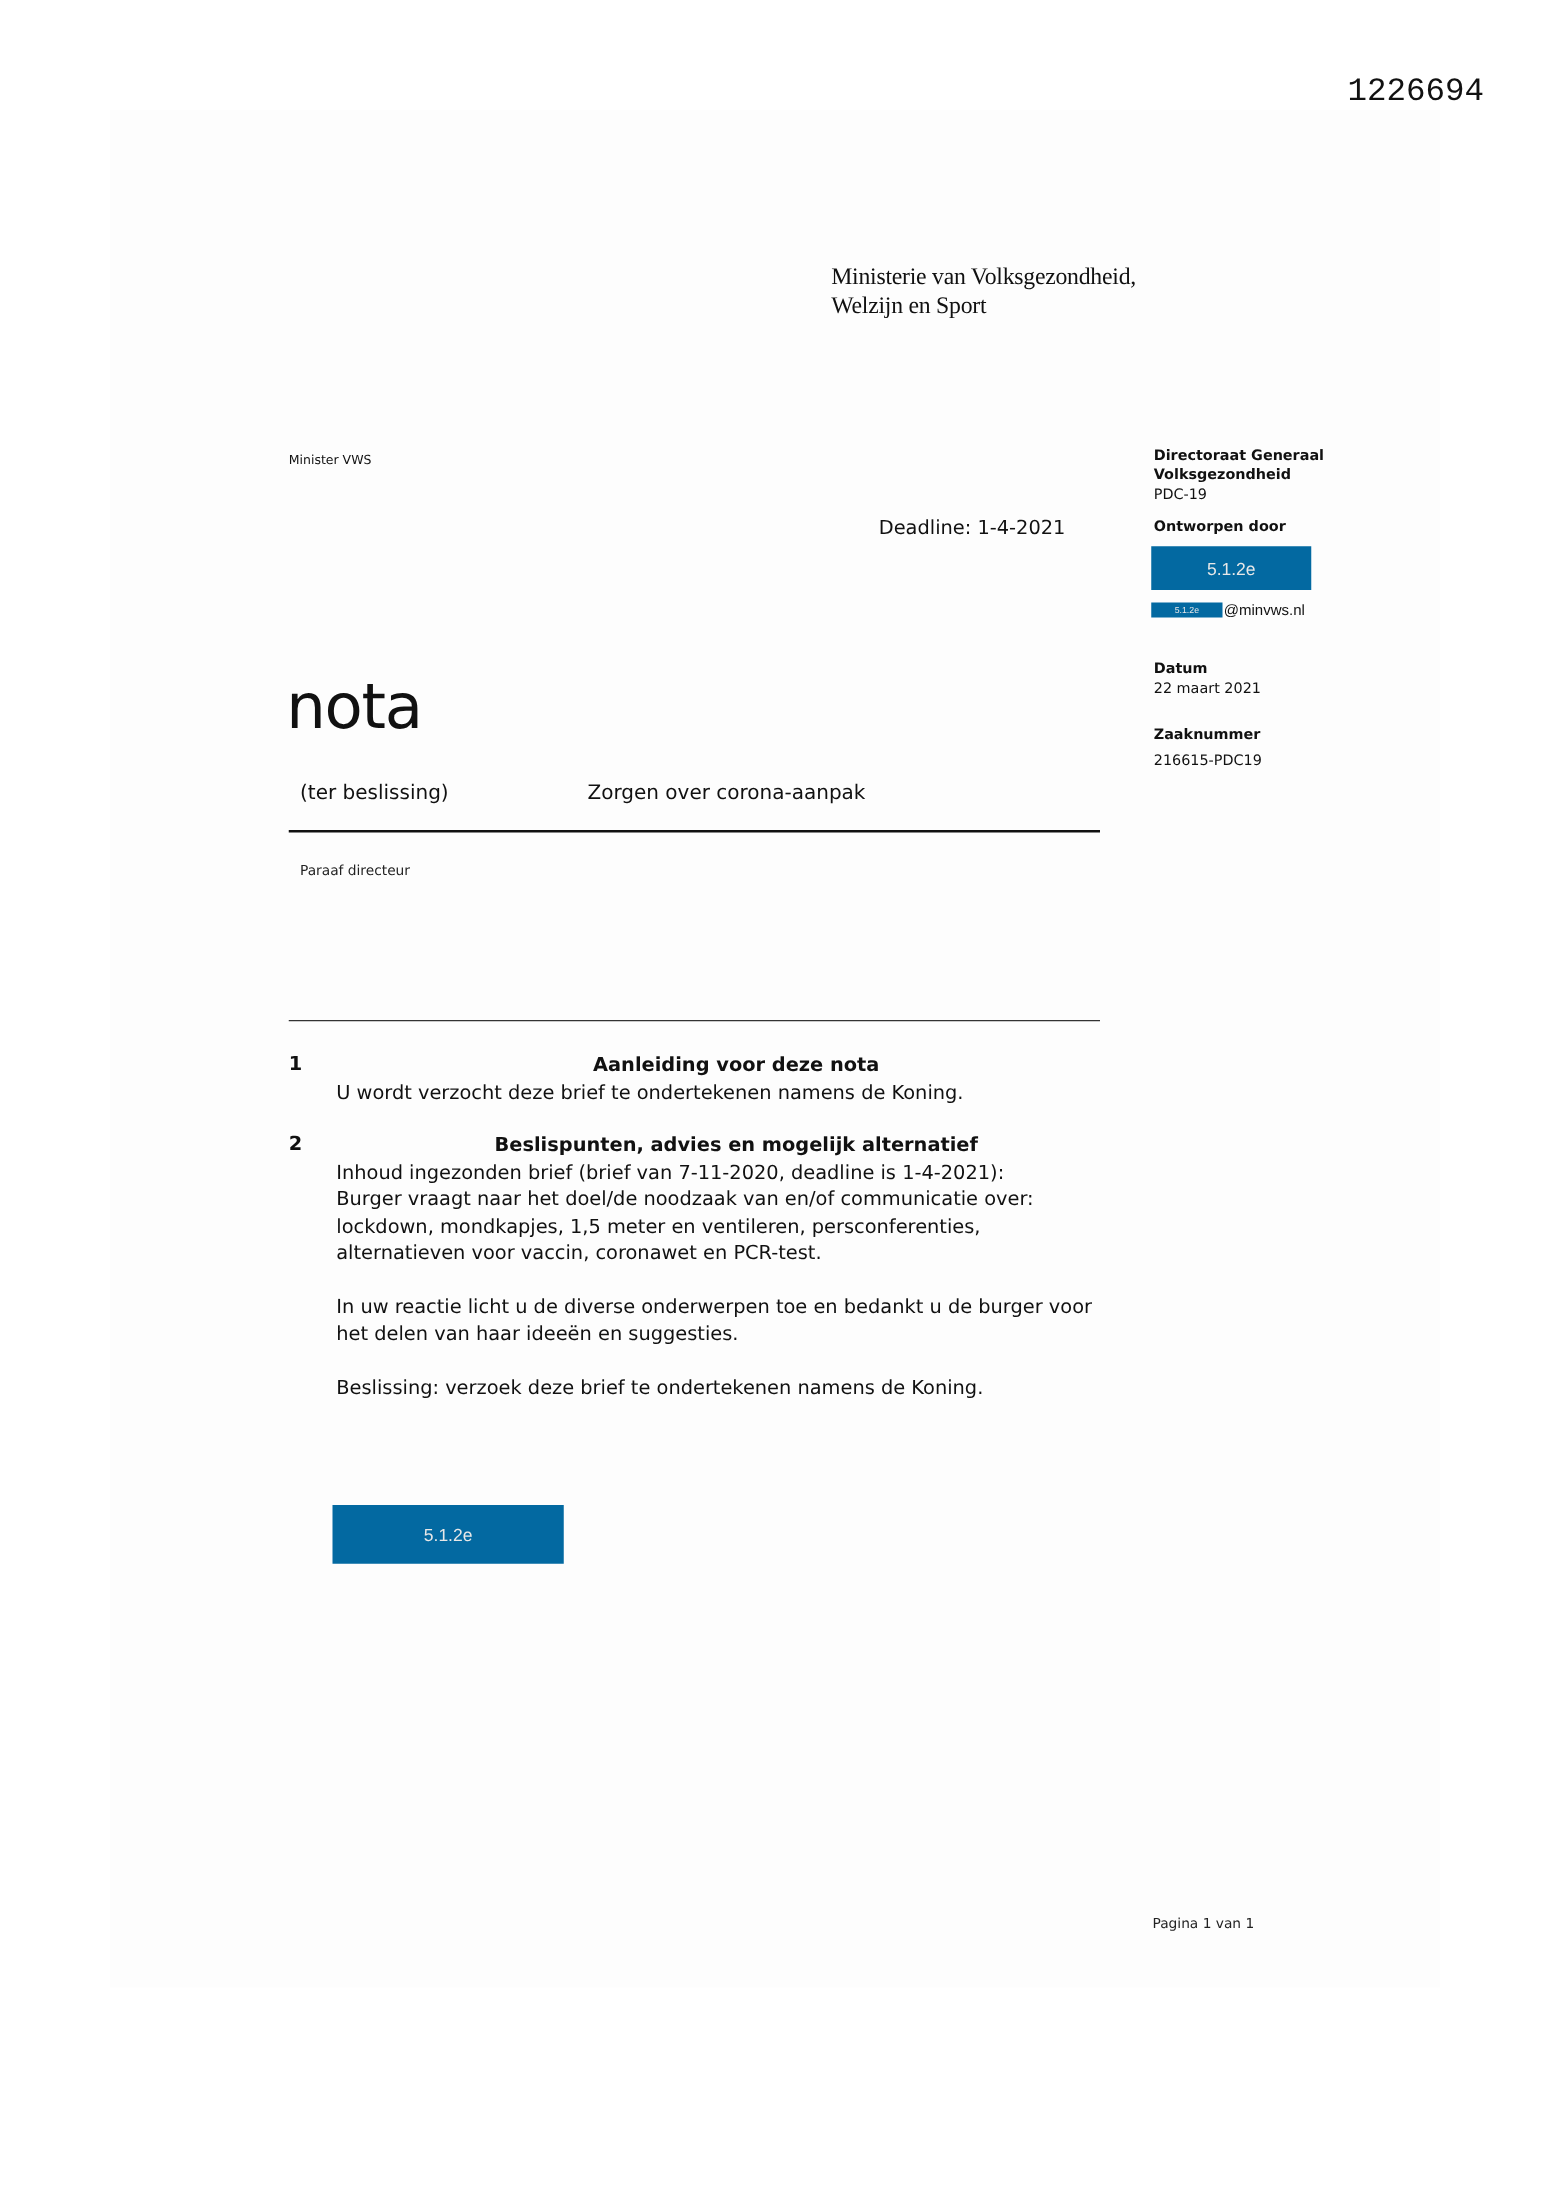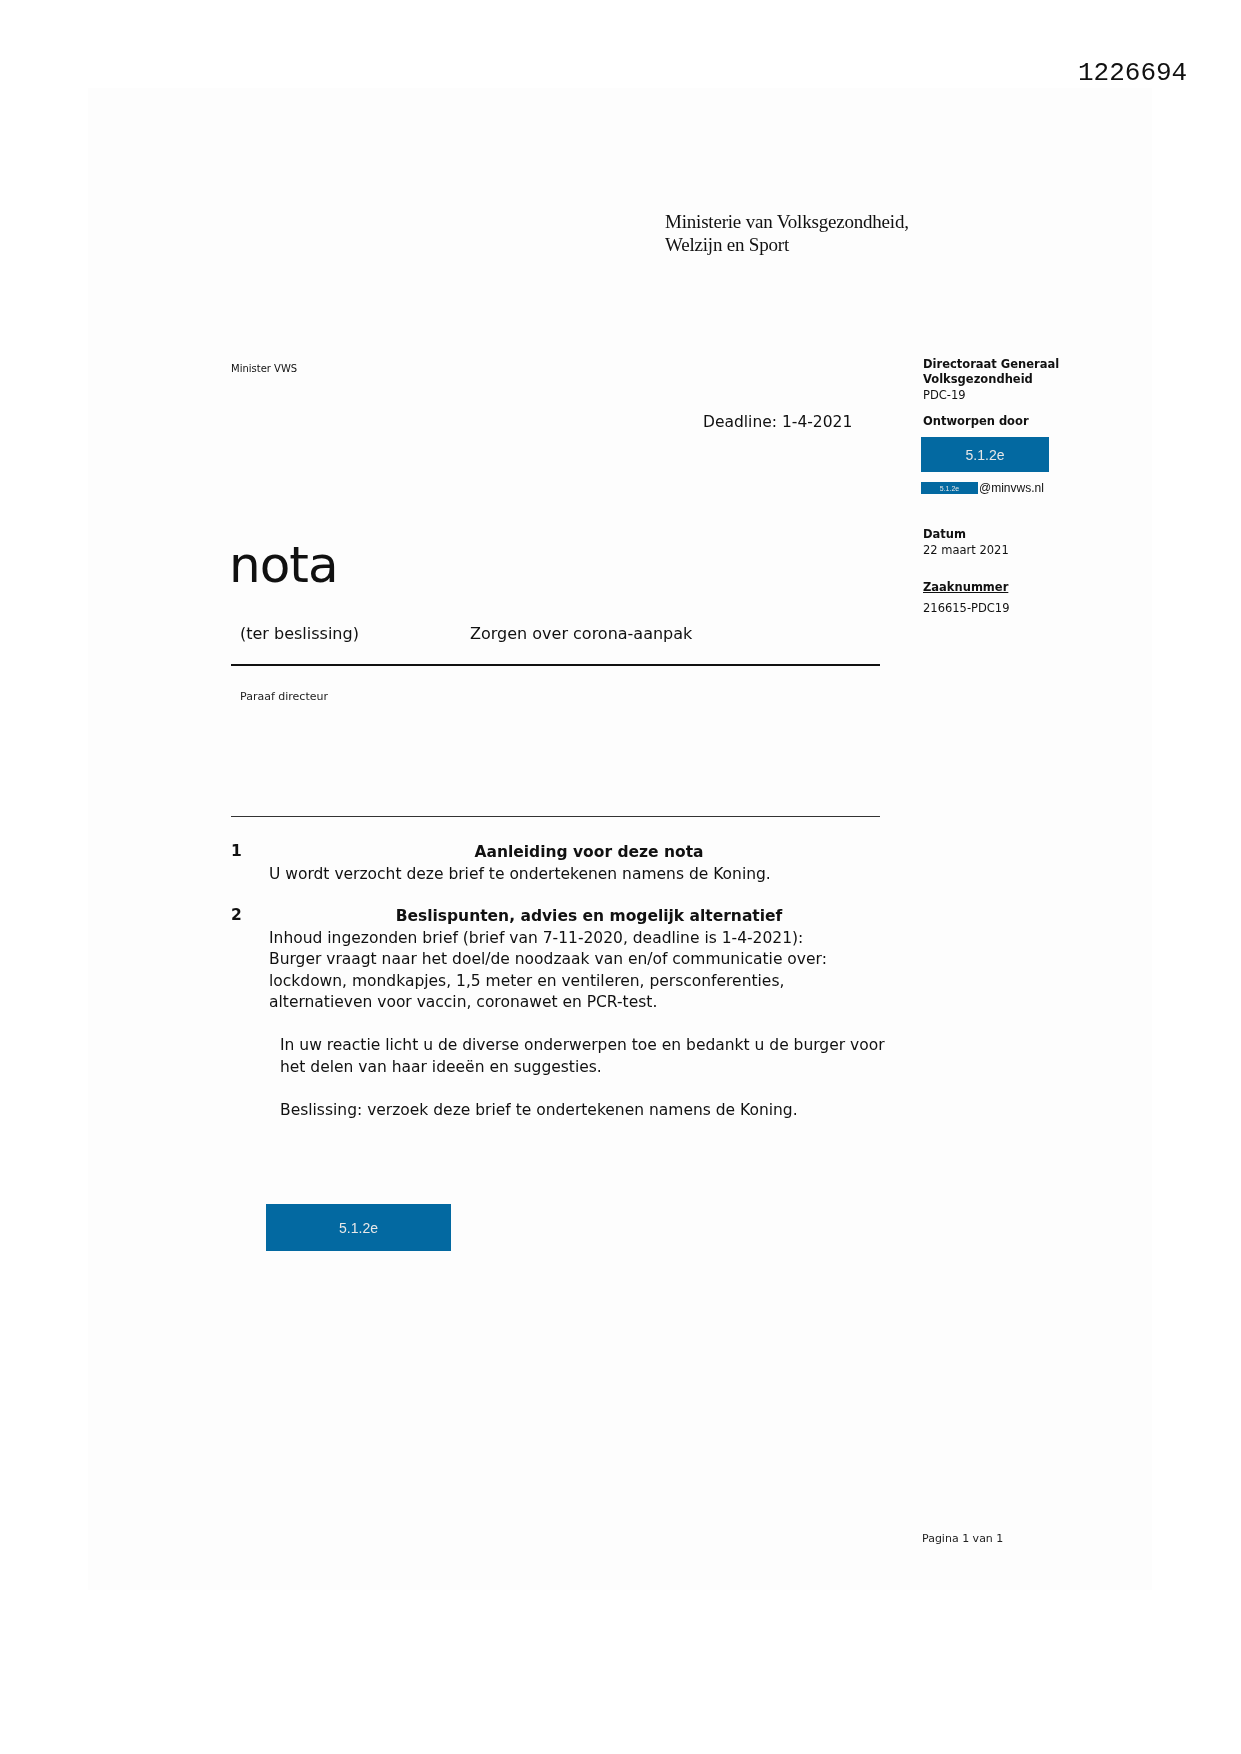--- a/index.html
+++ b/index.html
@@ -120,21 +120,21 @@
     }
     .section-body {
       position: absolute;
       left: 38px; top: 0;
       width: 640px;
       font-size: 15.5px;
       line-height: 21.5px;
     }
     .section-title { font-weight: bold; text-align: center; }
     .para { margin: 0; }
-    .para + .para { margin-top: 21.5px; margin-left: 11px; }
+    .para + .para { margin-top: 21.5px; }
     .line { display: block; white-space: nowrap; }
 
     .redact-signature { left: 266px; top: 1204px; width: 185px; height: 47px; font-size: 14px; }
 
     .page-footer {
       left: 922px; top: 1532px;
       font-size: 11px;
       color: #222;
     }
   </style>
@@ -155,21 +155,21 @@
 
 <div class="abs side bold" style="top:357px;">Directoraat Generaal</div>
 <div class="abs side bold" style="top:372px;">Volksgezondheid</div>
 <div class="abs side" style="top:388px;">PDC-19</div>
 <div class="abs side bold" style="top:414px;">Ontworpen door</div>
 <div class="redact redact-author">5.1.2e</div>
 <div class="redact redact-email">5.1.2e</div>
 <div class="abs email-domain">@minvws.nl</div>
 <div class="abs side bold" style="top:527px;">Datum</div>
 <div class="abs side" style="top:543px;">22 maart 2021</div>
-<div class="abs side bold" style="top:580px;text-decoration:underline;">Zaaknummer</div>
+<div class="abs side bold" style="top:580px;">Zaaknummer</div>
 <div class="abs side" style="top:601px;">216615-PDC19</div>
 
 <div class="abs title-nota">nota</div>
 <div class="abs subtitle-type">(ter beslissing)</div>
 <div class="abs subtitle-subject">Zorgen over corona-aanpak</div>
 
 <div class="rule-thick"></div>
 <div class="abs paraaf">Paraaf directeur</div>
 <div class="rule-thin"></div>
 

